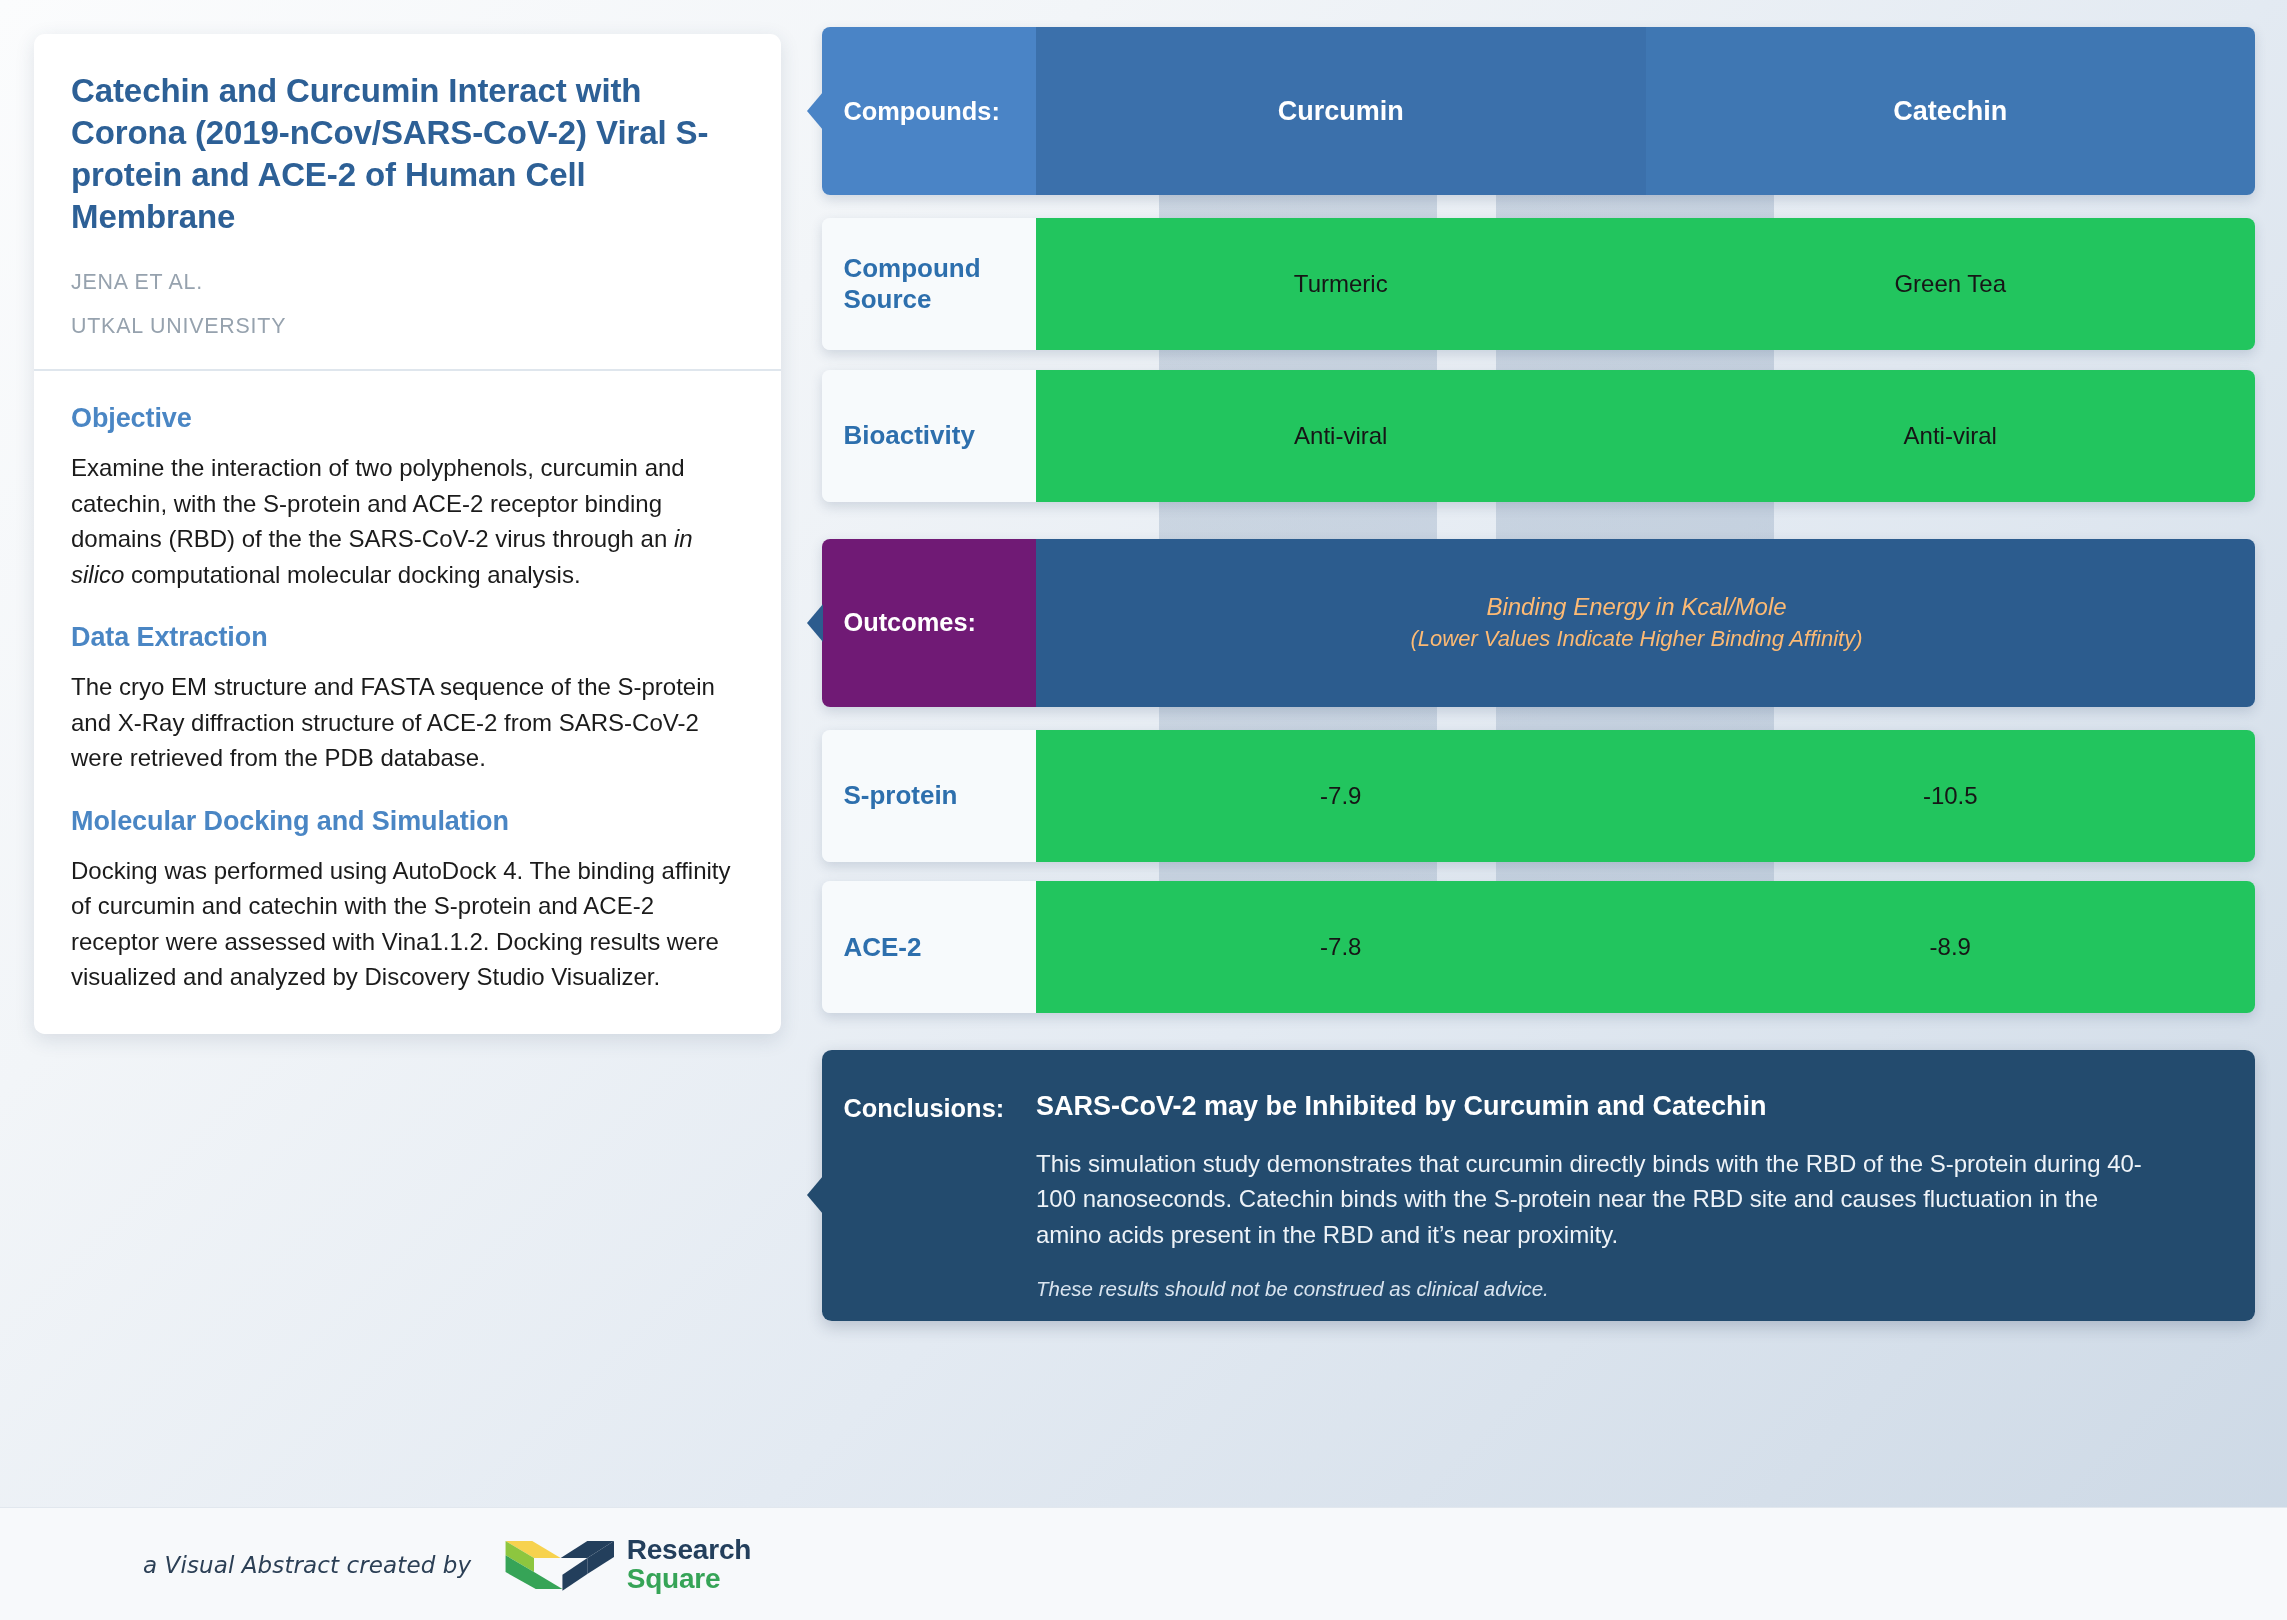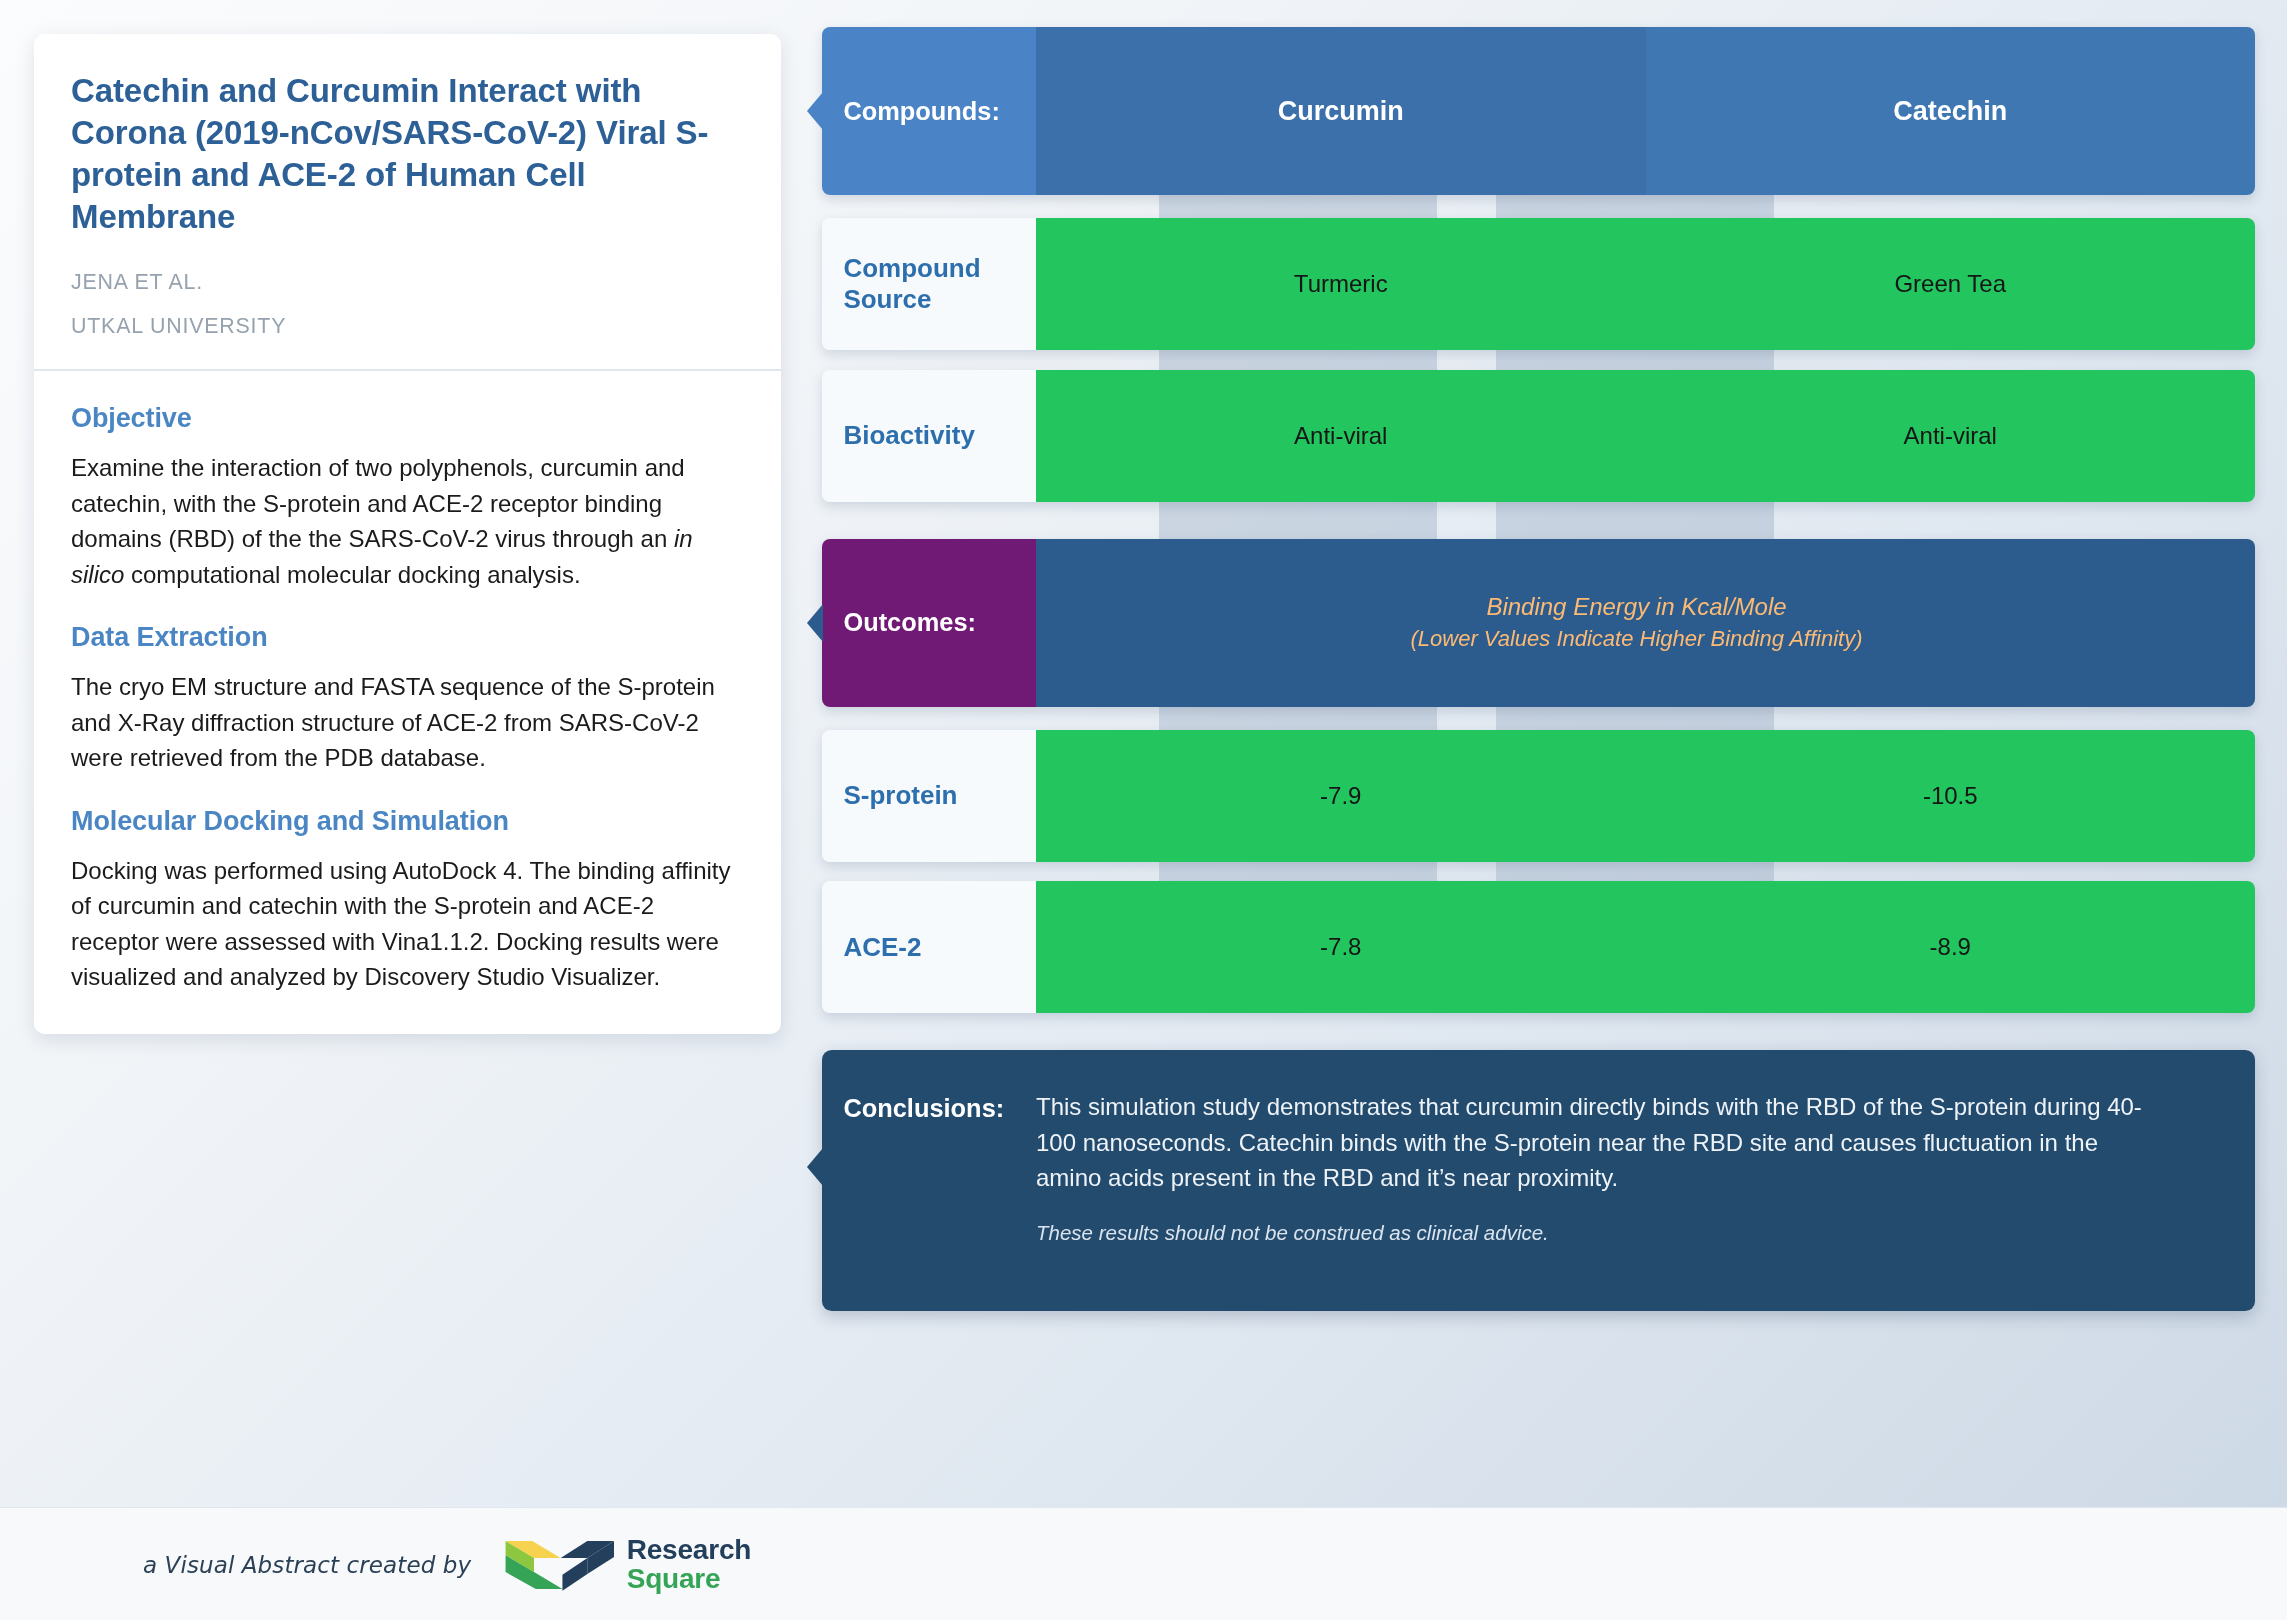--- a/index.html
+++ b/index.html
@@ -145,21 +145,21 @@
     background:#22c55e; color:#161616; font-size:24px;
   }
   .drow .tcell.last { border-top-right-radius:8px; border-bottom-right-radius:8px; }
   .hdr-h { height:168px; }
 
   
   #conclusions {
     position:relative; z-index:2; margin-top:37px;
     background:#234b6e; border-radius:9.8px;
     box-shadow:0 5.3px 16px rgba(30,50,80,.22);
-    display:flex; padding:39px 0 66px 0;
+    display:flex; padding:39px 0 20px 0;
   }
   #concl-label {
     width:214px; flex:0 0 214px; padding-left:21.4px; box-sizing:border-box;
     color:#ffffff; font-size:25.4px; font-weight:bold;
     position:relative; padding-top:5.3px;
   }
   #concl-main { flex:1 1 0; padding-right:98px; }
   #concl-title {
     color:#ffffff; font-size:27px; font-weight:bold;
     margin:0 0 21.4px 0; line-height:1.3;
@@ -249,20 +249,21 @@
     <div class="tcell">-7.8</div>
     <div class="tcell last">-8.9</div>
   </div>
 
   <div id="conclusions">
     <div id="concl-label">
       <span class="notch" id="concl-notch"></span>
       <span>Conclusions:</span>
     </div>
     <div id="concl-main">
+      <p id="concl-title">SARS-CoV-2 may be Inhibited by Curcumin and Catechin</p>
       <p id="concl-body">This simulation study demonstrates that curcumin directly binds with the RBD of the S-protein during 40-100 nanoseconds.  Catechin binds with the S-protein near the RBD site and causes fluctuation in the amino acids present in the RBD and it’s near proximity.</p>
       <p id="concl-disclaimer">These results should not be construed as clinical advice.</p>
     </div>
   </div>
 
 </div>
 
 <div id="footer">
   <div id="footer-inner">
     <span class="footer-text">a Visual Abstract created by</span>

